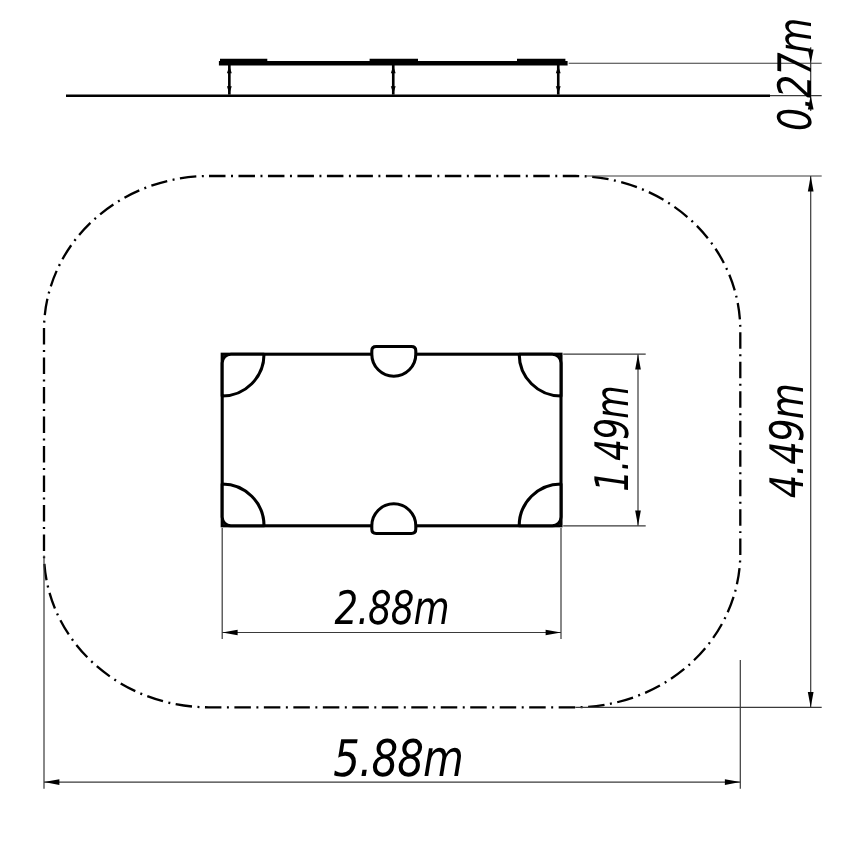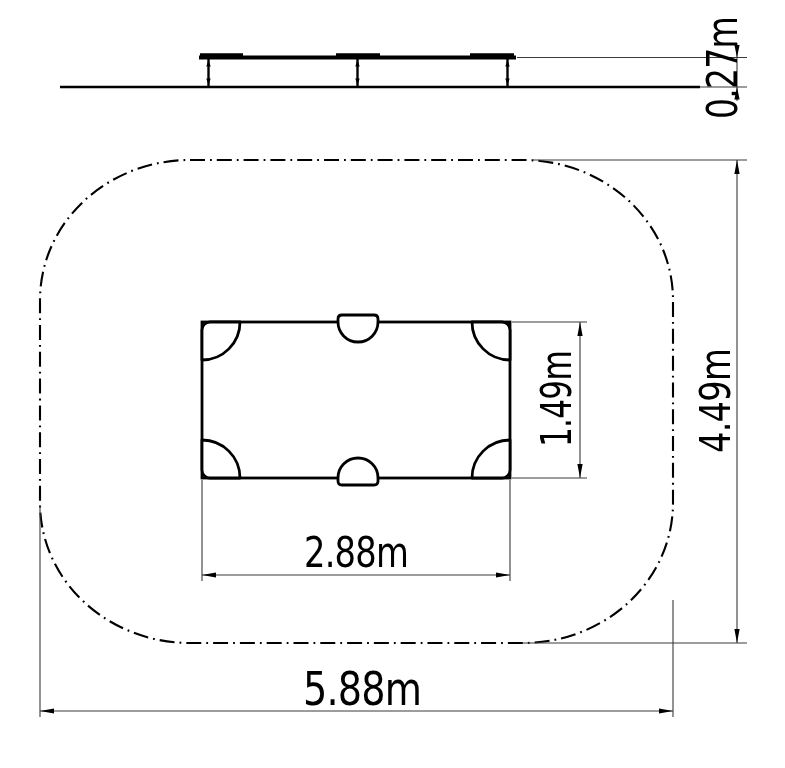--- a/index.html
+++ b/index.html
@@ -1,16 +1,16 @@
 <!DOCTYPE html>
 <html><head>
 <meta charset="utf-8">
 <style>
   html,body{margin:0;padding:0;background:#ffffff;}
-  .sheet{position:relative;width:785px;height:768px;background:#ffffff;overflow:hidden;}
+  .sheet{position:relative;width:785px;height:768px;background:#ffffff;overflow:hidden;font-style:italic;}
   svg{display:block;}
   .dim-text{
     font-family:"DejaVu Sans","Liberation Sans",sans-serif;
     font-size:42px;
     fill:#000000;
     letter-spacing:-1px;
   }
   .dim-text-lg{
     font-family:"DejaVu Sans","Liberation Sans",sans-serif;
     font-size:46px;

